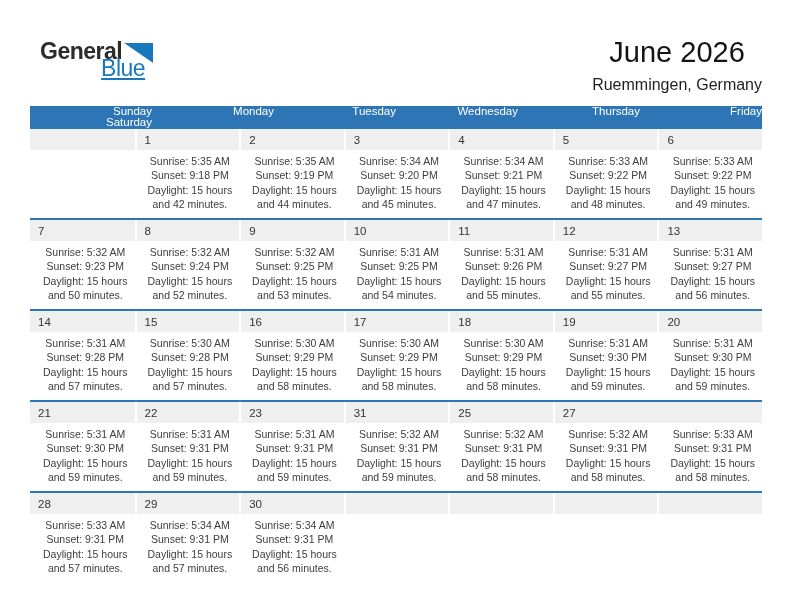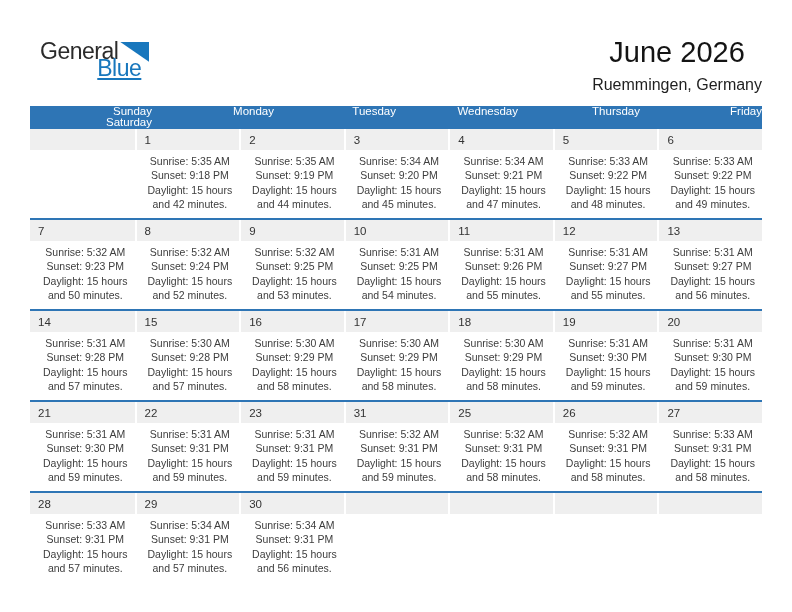--- a/index.html
+++ b/index.html
@@ -7,21 +7,21 @@
     --band-gray:#EFEFEF;
     --logo-blue:#1877BD;
     --divider-blue:#2E75B5;
   }
   html,body{margin:0;padding:0;background:#fff;}
   body{width:792px;height:612px;font-family:"Liberation Sans",sans-serif;-webkit-font-smoothing:antialiased;}
   .page{position:relative;width:792px;height:612px;background:#fff;overflow:hidden;}
 
   
   .logo{position:absolute;left:40px;top:40px;line-height:1;}
-  .logo-top{display:flex;align-items:center;}
+  .logo-top{display:flex;align-items:flex-end;font-weight:bold;}
   .logo-general{font-size:23px;color:#2b2b2b;letter-spacing:-0.5px;}
   .logo-tri{width:29px;height:20px;margin-left:2px;margin-top:1px;background:var(--logo-blue);
     clip-path:polygon(0 0,100% 0,100% 100%);}
   .logo-blue{font-size:23px;color:var(--logo-blue);text-align:right;margin-top:-6px;padding-right:8px;letter-spacing:-0.5px;text-decoration:underline;}
 
   
   .titleblock{position:absolute;right:30px;top:36px;text-align:center;}
   .title{font-size:29px;color:#141414;}
   .subtitle{font-size:16px;color:#1f1f1f;margin-top:7px;}
 
@@ -229,21 +229,20 @@
             </div>
           </div>
         </div>
         <div class="week">
           <div class="numbers">
             <div class="cell">21</div>
             <div class="cell">22</div>
             <div class="cell">23</div>
             <div class="cell">31</div>
             <div class="cell">25</div>
-            <div class="cell">26</div>
             <div class="cell">27</div>
           </div>
           <div class="details">
             <div class="cell">
               <div class="line">Sunrise: 5:31 AM</div>
               <div class="line">Sunset: 9:30 PM</div>
               <div class="line">Daylight: 15 hours</div>
               <div class="line">and 59 minutes.</div>
             </div>
             <div class="cell">

